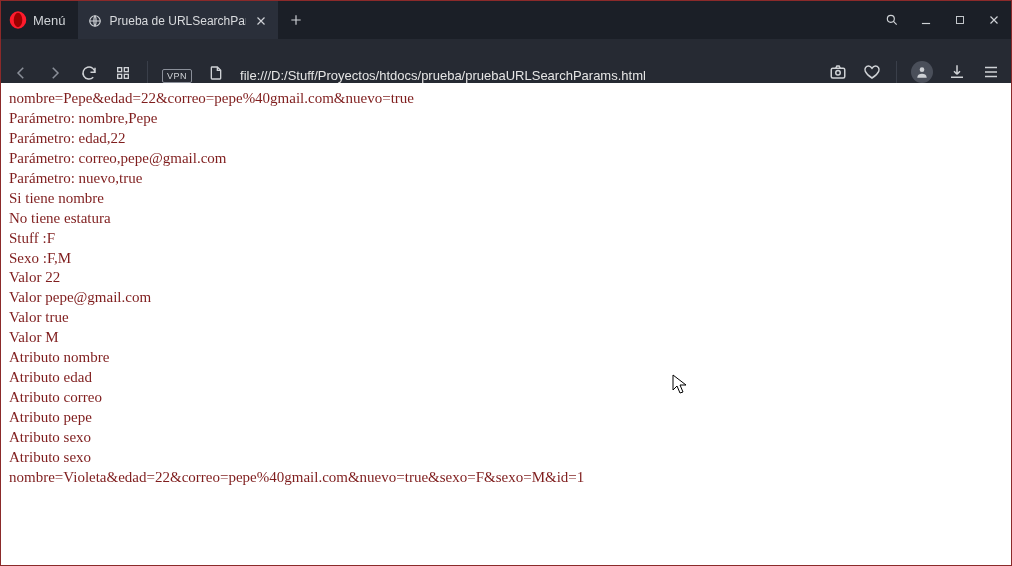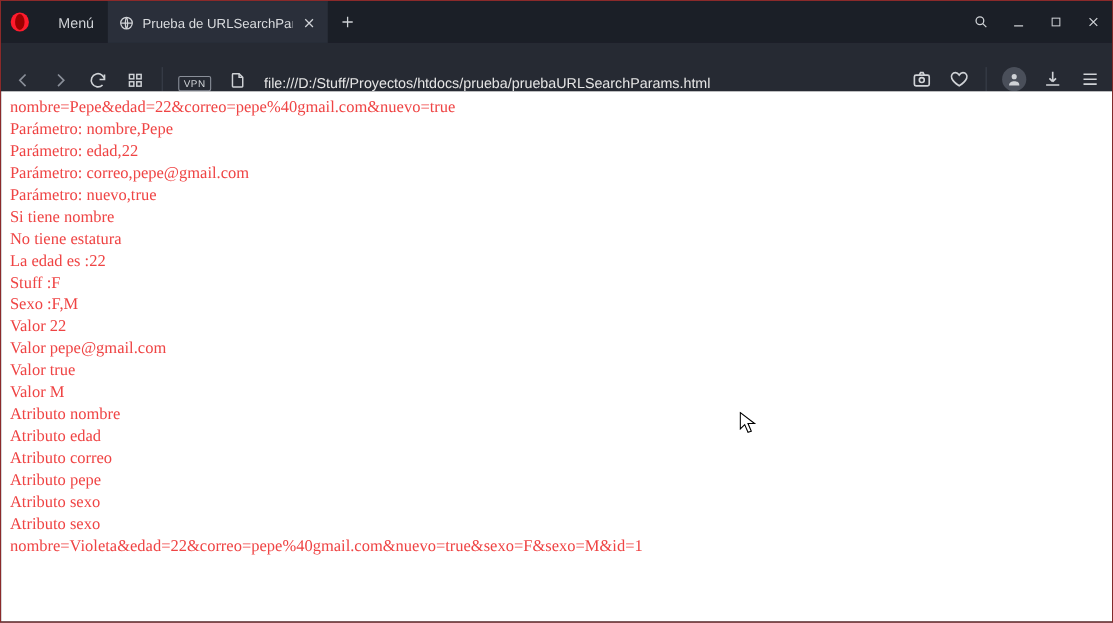--- a/index.html
+++ b/index.html
@@ -3,42 +3,42 @@
 <meta charset="utf-8">
 <style>
   * { margin: 0; padding: 0; box-sizing: border-box; }
   html, body { width: 1012px; height: 566px; overflow: hidden; font-family: "Segoe UI", Arial, sans-serif; }
   body { background: #1e2128; border: 1px solid #8b2a2a; border-top: 1px solid #8b2a2a; display: flex; flex-direction: column; }
 
   
   .titlebar { height: 38px; background: #1b1f27; display: flex; align-items: stretch; color: #cfd2d6; }
   .menu-btn { display: flex; align-items: center; gap: 6px; padding: 0 12px 0 8px; cursor: default; }
   .opera-o { width: 18px; height: 18px; }
-  .menu-label { font-size: 13px; margin-left: 20px; }
+  .menu-label { font-size: 13px; }
   .tab { display: flex; align-items: center; gap: 8px; background: #2a2f3a; padding: 0 10px; min-width: 190px; max-width: 200px; border-top: 1px solid #2a2f3a; position: relative; }
   .tab .globe { width: 14px; height: 14px; flex-shrink: 0; }
   .tab-title { font-size: 12px; color: #d9dbde; white-space: nowrap; overflow: hidden; text-overflow: clip; flex: 1; }
   .tab-close { width: 14px; height: 14px; flex-shrink: 0; }
   .new-tab { width: 36px; display: flex; align-items: center; justify-content: center; }
   .titlebar-spacer { flex: 1; }
   .win-controls { display: flex; align-items: center; }
   .win-btn { width: 34px; height: 38px; display: flex; align-items: center; justify-content: center; }
   .win-btn svg { width: 14px; height: 14px; }
 
   
   .addressbar { height: 44px; background: #262a33; display: flex; align-items: flex-end; padding: 0 10px; gap: 14px; color: #cfd2d6; }
   .nav-btn, .tool-btn { width: 20px; height: 20px; display: flex; align-items: center; justify-content: center; }
   .vsep { width: 1px; height: 22px; background: #3a3f4a; }
   .vpn-badge { border: 1px solid #8a8f99; border-radius: 2px; font-size: 9px; padding: 1px 4px; letter-spacing: 0.5px; color: #cfd2d6; }
   .url-text { flex: 1; font-size: 13px; color: #e5e5e5; white-space: nowrap; overflow: hidden; }
   .right-tools { display: flex; align-items: center; gap: 14px; }
   .avatar { width: 22px; height: 22px; border-radius: 50%; background: #4a4f5a; display: flex; align-items: center; justify-content: center; }
 
   
-  .page { flex: 1; background: #ffffff; color: #ef4444; padding: 6px 8px; font-family: "Times New Roman", Times, serif; font-size: 15px; line-height: 1.33; overflow: hidden; }
+  .page { flex: 1; background: #ffffff; color: #7f1d1d; padding: 6px 8px; font-family: "Times New Roman", Times, serif; font-size: 15px; line-height: 1.33; overflow: hidden; }
   .page div { white-space: nowrap; }
 
   .cursor { position: absolute; left: 672px; top: 374px; width: 16px; height: 22px; pointer-events: none; }
 
   svg { display: block; }
 </style>
 </head>
 <body>
 
 <div class="titlebar">
@@ -161,21 +161,20 @@
 </div>
 
 <div class="page">
   <div>nombre=Pepe&amp;edad=22&amp;correo=pepe%40gmail.com&amp;nuevo=true</div>
   <div>Parámetro: nombre,Pepe</div>
   <div>Parámetro: edad,22</div>
   <div>Parámetro: correo,pepe@gmail.com</div>
   <div>Parámetro: nuevo,true</div>
   <div>Si tiene nombre</div>
   <div>No tiene estatura</div>
-  <div>La edad es :22</div>
   <div>Stuff :F</div>
   <div>Sexo :F,M</div>
   <div>Valor 22</div>
   <div>Valor pepe@gmail.com</div>
   <div>Valor true</div>
   <div>Valor M</div>
   <div>Atributo nombre</div>
   <div>Atributo edad</div>
   <div>Atributo correo</div>
   <div>Atributo pepe</div>

